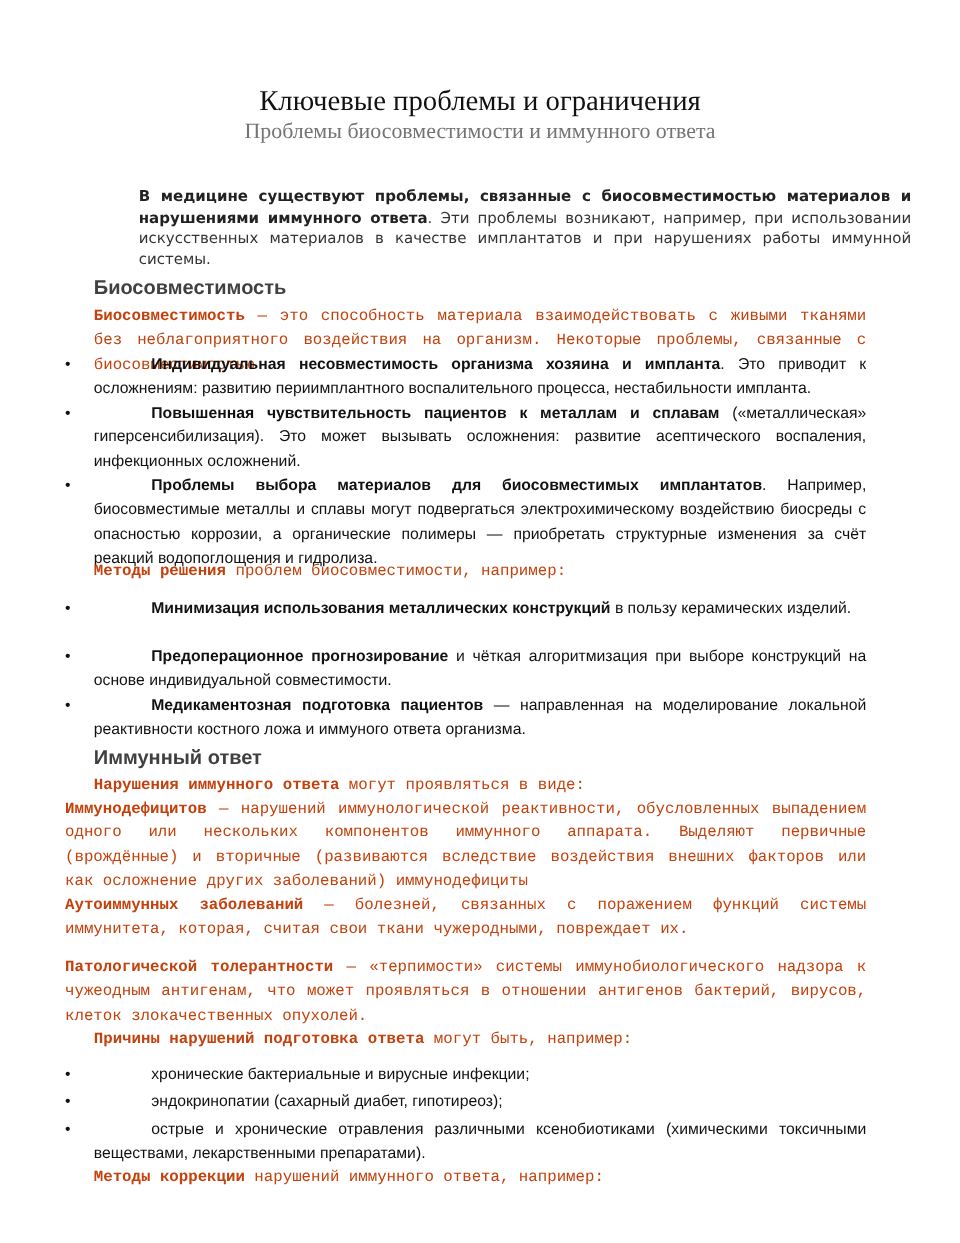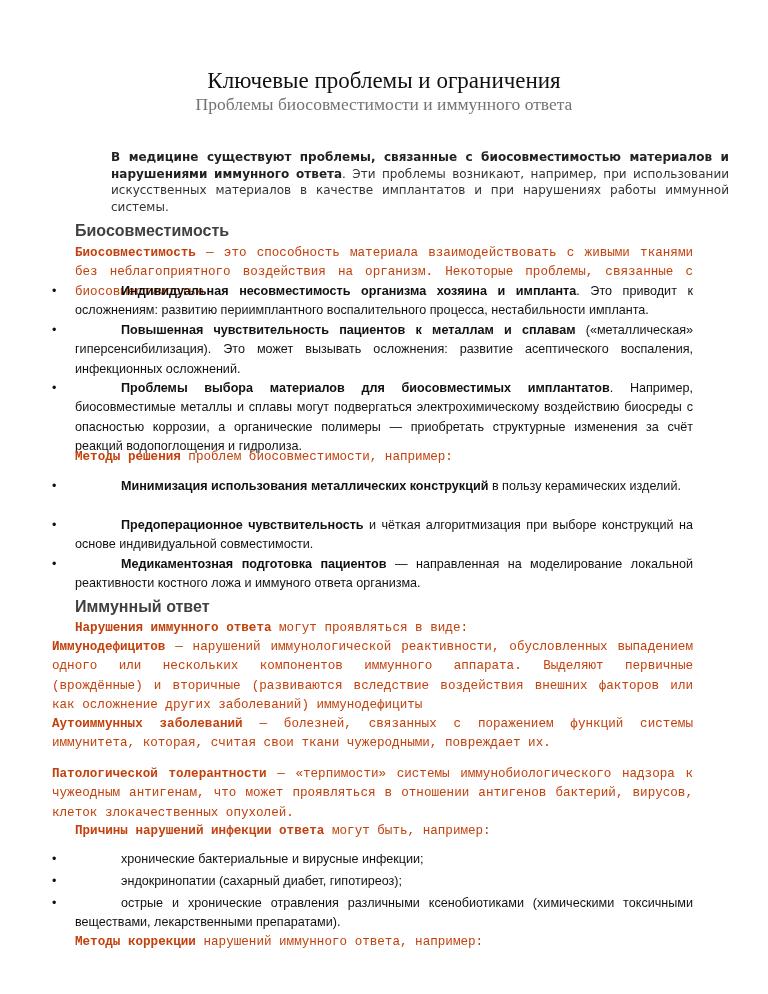--- a/index.html
+++ b/index.html
@@ -72,39 +72,39 @@
 
   <div class="p" style="top:448px;"><b>Методы решения</b><span> проблем биосовместимости, например:</span></div>
 
   <div class="bullet-row" style="top:477px;">
     <span class="bullet-dot">•</span>
     <div class="bullet-text"><span class="tab"></span><b>Минимизация использования металлических конструкций</b><span> в пользу керамических изделий.</span></div>
   </div>
 
   <div class="bullet-row" style="top:516px;">
     <span class="bullet-dot">•</span>
-    <div class="bullet-text"><span class="tab"></span><b>Предоперационное чувствительность</b><span> и чёткая алгоритмизация при выборе конструкций на основе индивидуальной совместимости.</span></div>
+    <div class="bullet-text"><span class="tab"></span><b>Предоперационное прогнозирование</b><span> и чёткая алгоритмизация при выборе конструкций на основе индивидуальной совместимости.</span></div>
   </div>
 
   <div class="bullet-row" style="top:555px;">
     <span class="bullet-dot">•</span>
     <div class="bullet-text"><span class="tab"></span><b>Медикаментозная подготовка пациентов</b><span> — направленная на моделирование локальной реактивности костного ложа и иммуного ответа организма.</span></div>
   </div>
 
   <div class="h2" style="top:598px;">Иммунный ответ</div>
 
   <div class="p" style="top:619px;"><b>Нарушения иммунного ответа</b><span> могут проявляться в виде:</span></div>
 
   <div class="p wide" style="top:715px;"><b>Аутоиммунных заболеваний</b><span> — болезней, связанных с поражением функций системы иммунитета, которая, считая свои ткани чужеродными, повреждает их.</span></div>
 
   <div class="p wide" style="top:638px;"><b>Иммунодефицитов</b><span> — нарушений иммунологической реактивности, обусловленных выпадением одного или нескольких компонентов иммунного аппарата. Выделяют первичные (врождённые) и вторичные (развиваются вследствие воздействия внешних факторов или как осложнение других заболеваний) иммунодефициты</span></div>
 
   <div class="p wide" style="top:765px;"><b>Патологической толерантности</b><span> — «терпимости» системы иммунобиологического надзора к чужеодным антигенам, что может проявляться в отношении антигенов бактерий, вирусов, клеток злокачественных опухолей.</span></div>
 
-  <div class="p" style="top:822px;"><b>Причины нарушений инфекции ответа</b><span> могут быть, например:</span></div>
+  <div class="p" style="top:822px;"><b>Причины нарушений подготовка ответа</b><span> могут быть, например:</span></div>
 
   <div class="bullet-row" style="top:850px;">
     <span class="bullet-dot">•</span>
     <div class="bullet-text"><span class="tab"></span><span>хронические бактериальные и вирусные инфекции;</span></div>
   </div>
 
   <div class="bullet-row" style="top:872px;">
     <span class="bullet-dot">•</span>
     <div class="bullet-text"><span class="tab"></span><span>эндокринопатии (сахарный диабет, гипотиреоз);</span></div>
   </div>

